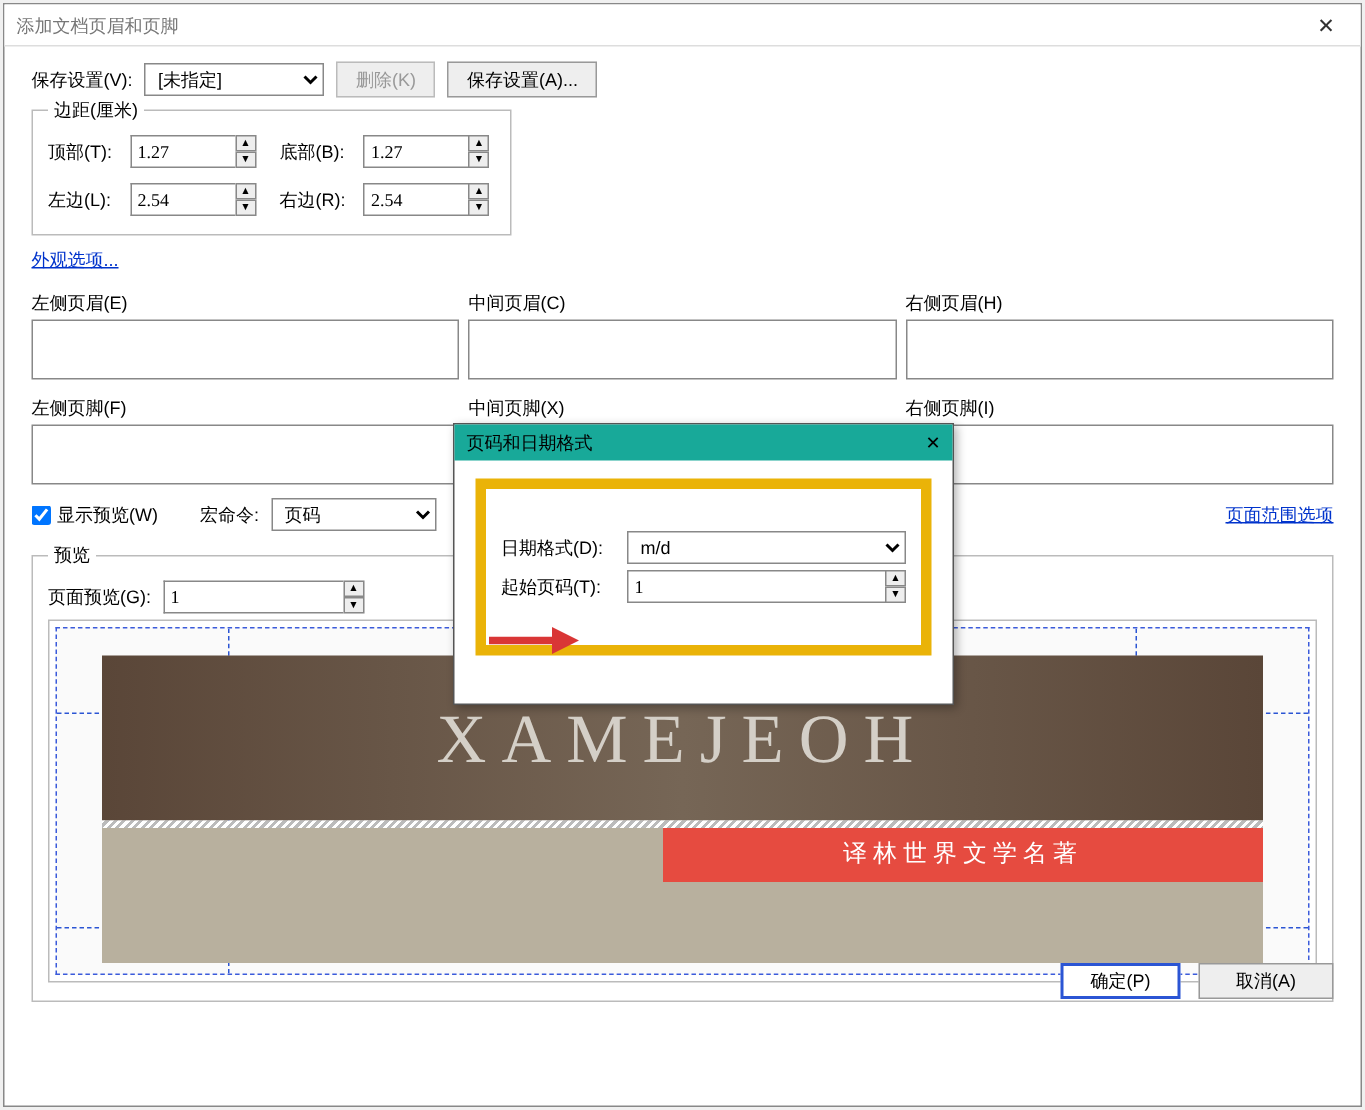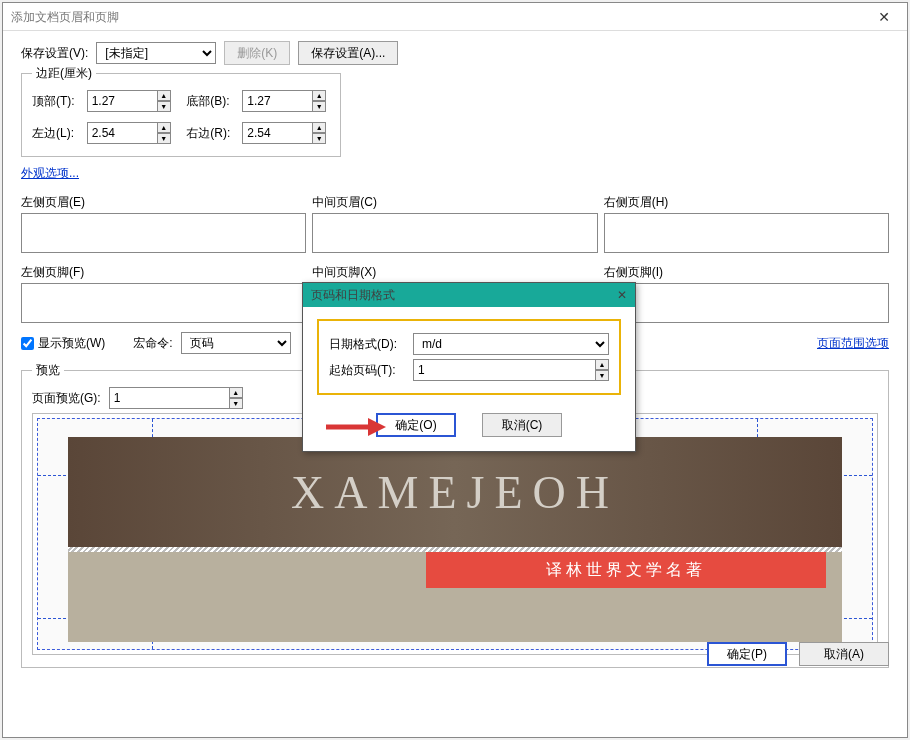--- a/index.html
+++ b/index.html
@@ -17,39 +17,39 @@
 legend { padding: 0 4px; }
 .link { color: #0033cc; text-decoration: underline; cursor: pointer; }
 .u-btn { width: 22px; height: 22px; border: 1px solid #888; display: inline-flex; align-items: center; justify-content: center; background: #fff; }
 .black-box { width: 22px; height: 22px; background: #000; border: 1px solid #333; }
 .hf-label { margin: 8px 0 2px; display: block; }
 .hf-input { width: 100%; height: 40px; border: 1px solid #888; resize: none; }
 .hf-grid { display: grid; grid-template-columns: 1fr 1fr 1fr; gap: 6px; }
 .macro-row { display: flex; align-items: center; gap: 8px; margin-top: 6px; }
 .check { display: inline-flex; align-items: center; gap: 4px; }
 .spinner { display: flex; align-items: center; }
-.spinner input { width: 70px; border-right: none; }
+.spinner input { width: 70px; border-right: none; font-family: Liberation Serif, serif; }
 .spin-btns { display: flex; flex-direction: column; }
 .spin-btns span { width: 14px; height: 11px; border: 1px solid #888; font-size: 7px; line-height: 9px; text-align: center; background: #eee; cursor: pointer; }
 .preview-box { border: 1px solid #bbb; margin-top: 4px; padding: 4px; }
 .preview-inner { position: relative; width: 100%; height: 232px; border: 1px dashed #3b5bdb; overflow: hidden; background: #fafafa; }
 .page-image { position: absolute; left: 30px; right: 30px; top: 18px; height: 110px; background: linear-gradient(to right, #5a4638, #766656, #5a4638); display: flex; align-items: center; justify-content: center; }
 .page-image-text { font-family: "Times New Roman", serif; font-size: 46px; letter-spacing: 10px; color: #d4cfc7; }
 .page-image2 { position: absolute; left: 30px; right: 30px; top: 133px; height: 90px; background: #b8b09e; }
-.red-band { position: absolute; right: 16px; top: 0; width: 400px; height: 36px; background: #e64b40; color: #fff; text-align: center; line-height: 36px; font-size: 16px; letter-spacing: 4px; }
+.red-band { position: absolute; right: 0; top: 0; width: 400px; height: 36px; background: #e64b40; color: #fff; text-align: center; line-height: 36px; font-size: 16px; letter-spacing: 4px; }
 .guide-v { position: absolute; top: 0; bottom: 0; width: 0; border-left: 1px dashed #2b55d4; }
 .guide-h { position: absolute; left: 0; right: 0; height: 0; border-top: 1px dashed #2b55d4; }
 .zig { position: absolute; left: 30px; right: 30px; top: 128px; height: 6px; background: repeating-linear-gradient(-45deg, #bbb 0 2px, #fff 2px 4px); }
 .footer-btns { position: absolute; right: 18px; bottom: 12px; display: flex; gap: 12px; }
 .footer-btns .btn.primary { border: 2px solid #2b55d4; background: #fff; }
 
 .modal { position: absolute; left: 302px; top: 282px; width: 334px; background: #fff; border: 1px solid #555; box-shadow: 2px 2px 6px rgba(0,0,0,0.3); }
-.modal-title { background: #18a999; color: #404040; height: 24px; line-height: 24px; padding: 0 8px; display: flex; justify-content: space-between; align-items: center; }
+.modal-title { background: #18a999; color: #000000; height: 24px; line-height: 24px; padding: 0 8px; display: flex; justify-content: space-between; align-items: center; }
 .modal-body { padding: 12px 14px 14px; }
-.red-rect { border: 2px solid #eab308; padding: 8px 10px; margin-bottom: 18px; }
+.red-rect { border: 7px solid #eab308; padding: 24px 10px; margin-bottom: 18px; }
 .modal-row { display: flex; align-items: center; gap: 6px; margin: 4px 0; }
 .modal-row label { width: 78px; text-align: left; }
 .modal-row select, .modal-row input { flex: 1; }
 .modal-btns { display: flex; justify-content: center; gap: 26px; }
 .modal-btns .btn { width: 80px; }
 .modal-btns .btn.primary { border: 2px solid #2b55d4; background: #fff; }
 .arrow { position: absolute; left: 324px; top: 416px; width: 62px; height: 22px; pointer-events: none; }
 
 .margin-grid { display: grid; grid-template-columns: auto 1fr auto 1fr; gap: 10px 12px; align-items: center; }
 </style>
@@ -211,23 +211,19 @@
         <label>起始页码(T):</label>
         <div class="spinner" style="flex:1">
           <input type="text" style="flex: 1 1 0%;" value="1">
           <div class="spin-btns">
               <span>▲</span>
               <span>▼</span>
             </div>
         </div>
       </div>
     </div>
-    <div class="modal-btns">
-      <button class="btn primary">确定(O)</button>
-      <button class="btn">取消(C)</button>
-    </div>
   </div>
 </div>
 
 <svg class="arrow" viewBox="0 0 62 22">
   <line x1="2" y1="11" x2="46" y2="11" stroke="#d93636" stroke-width="5"></line>
   <polygon points="44,2 62,11 44,20" fill="#d93636"></polygon>
 </svg>
 
 </body></html>

